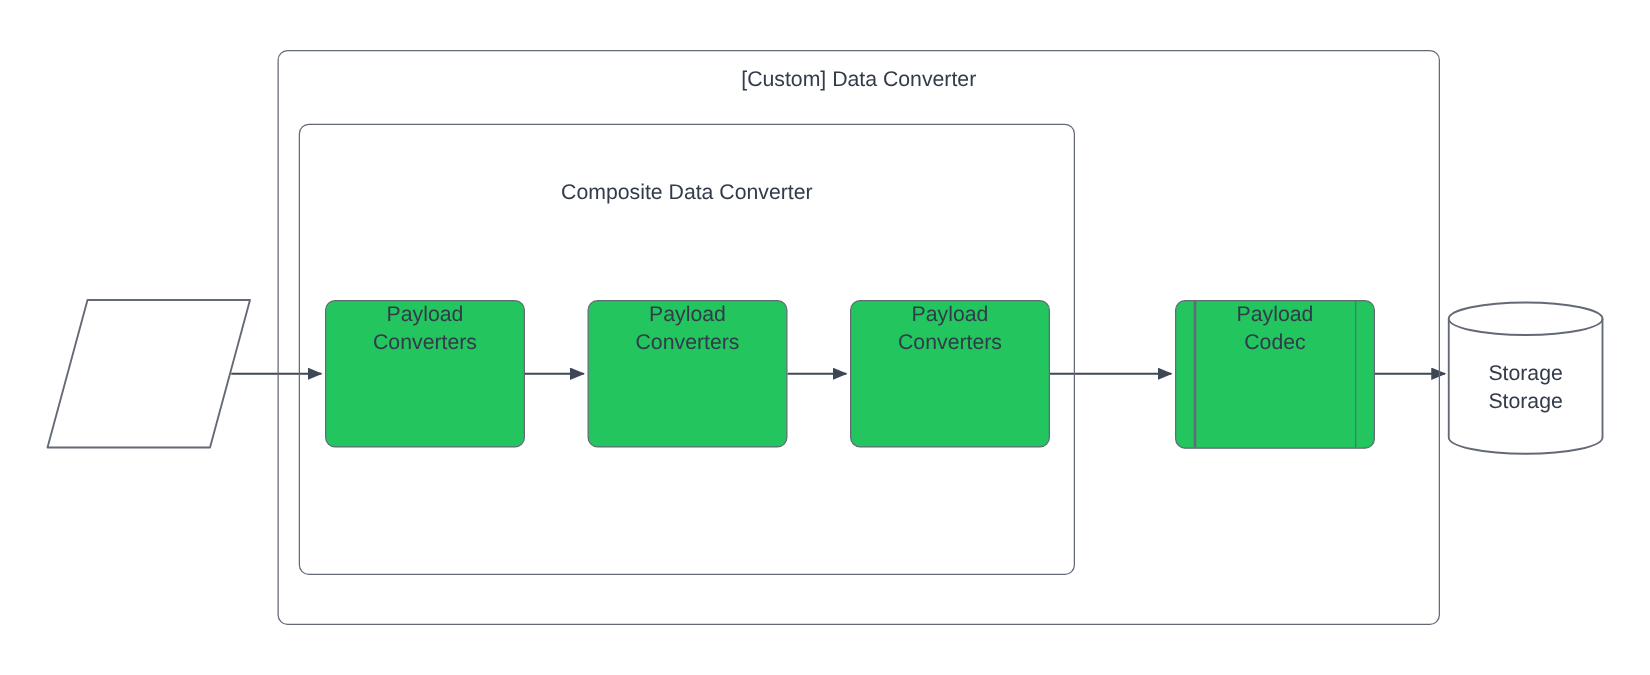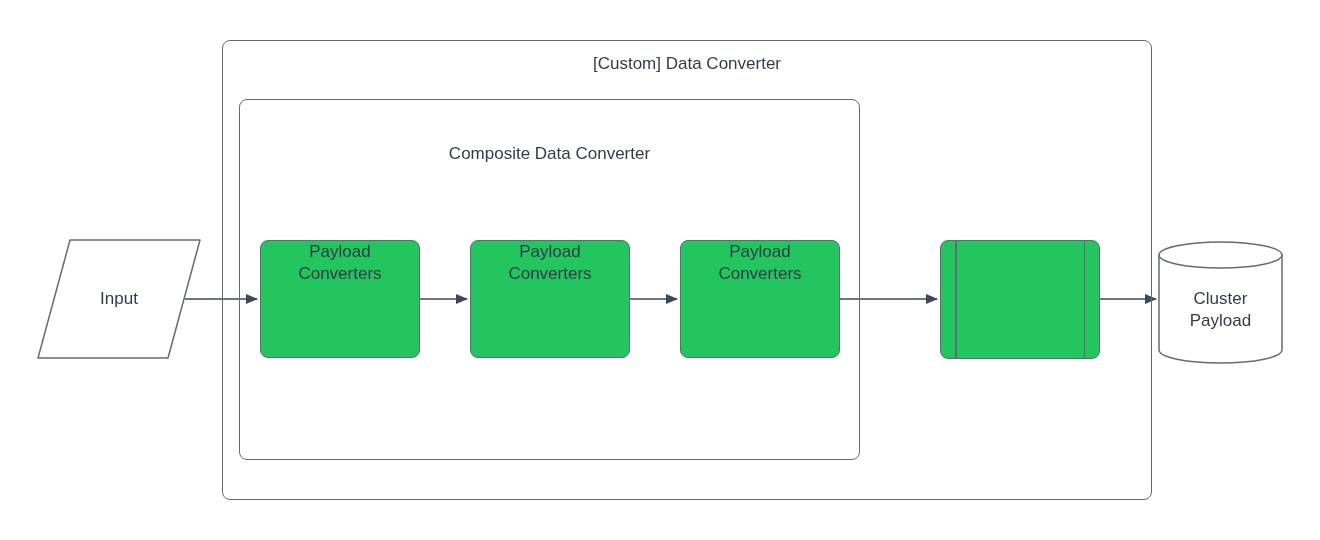--- a/index.html
+++ b/index.html
@@ -100,38 +100,36 @@
   </svg>
 
   <div class="group-box" style="left:222px; top:40px; width:930px; height:460px;">
     <div class="group-title" style="top:12px;">[Custom] Data Converter</div>
   </div>
 
   <div class="group-box" style="left:239px; top:99px; width:621px; height:361px;">
     <div class="group-title" style="top:43px;">Composite Data Converter</div>
   </div>
 
-  <div class="float-label" style="left:48px; top:240px; width:142px; height:118px;">
-    <span class="label">Input</span>
-  </div>
 
   <div class="node" style="left:260px; top:240px; width:160px; height:118px;">
     <span class="label">Payload Converters</span>
   </div>
 
   <div class="node" style="left:470px; top:240px; width:160px; height:118px;">
     <span class="label">Payload Converters</span>
   </div>
 
   <div class="node" style="left:680px; top:240px; width:160px; height:118px;">
     <span class="label">Payload Converters</span>
   </div>
 
   <div class="node codec" style="left:940px; top:240px; width:160px; height:119px;">
     <div class="codec-bar left"></div>
     <div class="codec-bar right"></div>
+    <span class="label">Payload Codec</span>
   </div>
 
   <div class="float-label storage" style="left:1159px; top:257px; width:123px; height:106px;">
-    <span class="label">Cluster Payload</span>
+    <span class="label">Storage Storage</span>
   </div>
 
 </div>
 
 </body></html>

